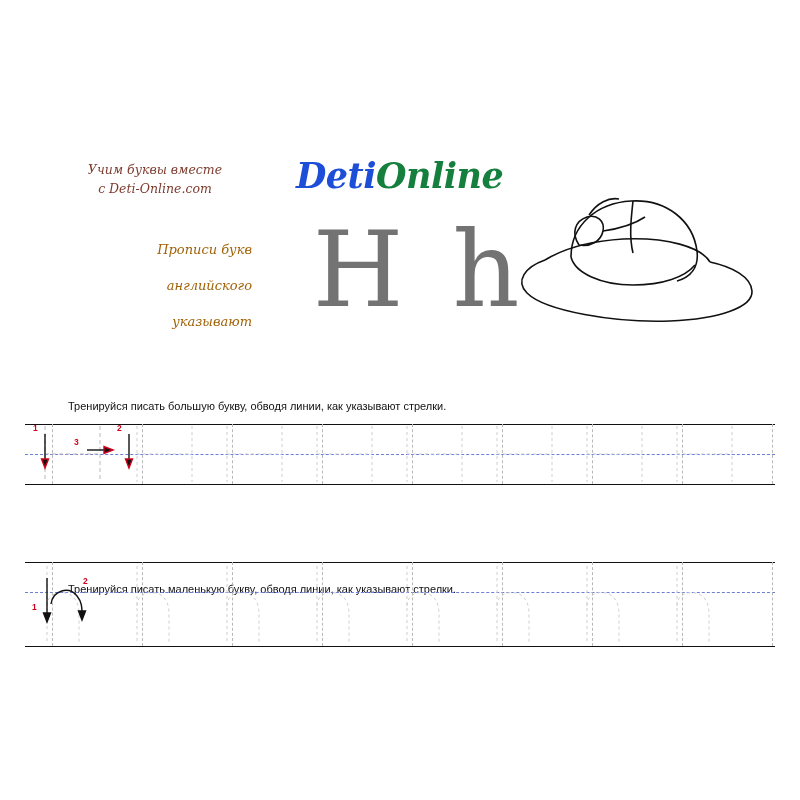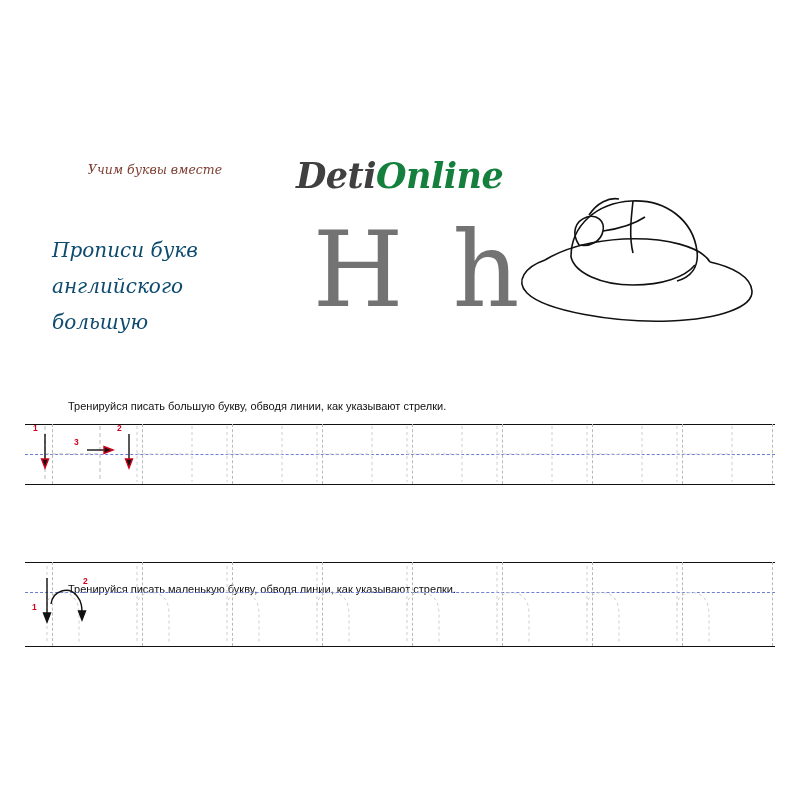--- a/index.html
+++ b/index.html
@@ -41,38 +41,38 @@
     line-height: 19px;
     text-align: center;
   }
   .subtitle {
     position: absolute;
     left: 52px;
     top: 232px;
     width: 200px;
     font-family: "DejaVu Serif", serif;
     font-style: italic;
-    font-size: 20px;
-    color: #0c4a6e;
+    font-size: 13px;
+    color: #a16207;
     line-height: 36px;
-    text-align: left;
+    text-align: right;
   }
   .subtitle div { white-space: nowrap; }
 
   .logo {
     position: absolute;
     left: 296px;
     top: 155px;
     font-family: "DejaVu Serif", serif;
     font-style: italic;
     font-size: 35px;
     letter-spacing: -0.5px;
     white-space: nowrap;
   }
-  .logo .d { color: #404040; font-weight: bold; }
+  .logo .d { color: #1d4ed8; font-weight: bold; }
   .logo .o { color: #15803d; font-weight: bold; }
 
   .big-letters {
     position: absolute;
     left: 310px;
     top: 215px;
     width: 220px;
     text-align: center;
     font-family: "DejaVu Serif", serif;
     font-size: 104px;
@@ -137,26 +137,27 @@
 </style>
 </head>
 <body>
 
 <div class="page">
 
   <div class="header">
 
     <div class="tagline">
       <div>Учим буквы вместе</div>
+      <div>с Deti-Online.com</div>
     </div>
 
     <div class="subtitle">
       <div>Прописи букв</div>
       <div>английского</div>
-      <div>большую</div>
+      <div>указывают</div>
     </div>
 
     <div class="logo">
       <span class="d">Deti</span><span class="o">Online</span>
     </div>
 
     <div class="big-letters">H h</div>
 
     <div class="hat">
       <svg width="260" height="150" viewBox="0 0 260 150">

